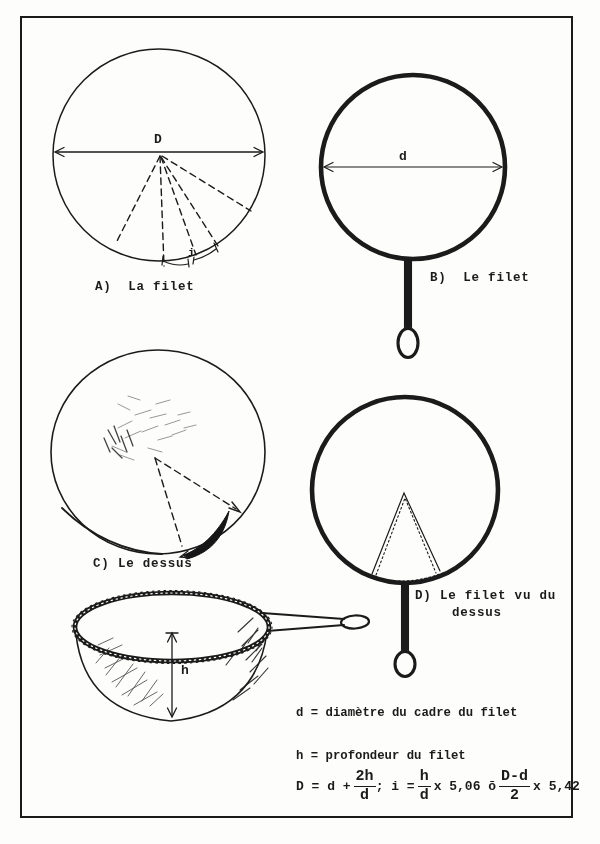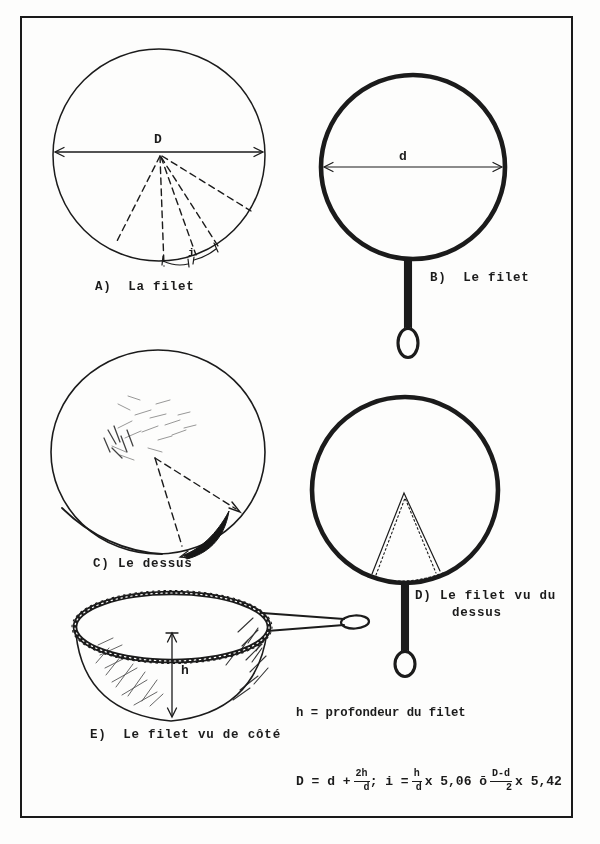--- a/index.html
+++ b/index.html
@@ -8,22 +8,22 @@
   .frame{position:absolute;left:20px;top:16px;width:549px;height:798px;
          border:2.5px solid #1a1a1a;}
   .art{position:absolute;left:0;top:0;width:600px;height:844px;}
   .lbl{position:absolute;font-weight:bold;font-size:12.5px;letter-spacing:0.8px;
        white-space:pre;color:#1b1b1b;}
   .dimletter{position:absolute;font-weight:bold;font-size:13px;color:#1b1b1b;}
   .legend{position:absolute;left:296px;top:678px;font-weight:bold;font-size:12.3px;
           line-height:14.2px;white-space:pre;color:#1b1b1b;}
   .formula{position:absolute;left:296px;top:748px;display:flex;align-items:center;
            gap:3px;font-weight:bold;font-size:13px;white-space:pre;color:#1b1b1b;margin-top:21px;}
-  .frac{display:inline-flex;flex-direction:column;align-items:flex-end;line-height:1.05;
-        font-size:10px;}
+  .frac{display:inline-flex;flex-direction:column;align-items:center;line-height:1.05;
+        font-size:15px;}
   .frac .num{border-bottom:1.4px solid #1b1b1b;padding:0 2px 1px;}
   .frac .den{padding-top:1px;}
 </style>
 </head>
 <body>
 
 <div class="page">
   <div class="frame"></div>
 
   <svg class="art" viewBox="0 0 600 844" fill="none" stroke="#1b1b1b" stroke-linecap="round">
@@ -183,23 +183,23 @@
   <span class="dimletter" style="left:154px;top:132px">D</span>
   <span class="dimletter" style="left:188px;top:246px;font-size:11.5px">i</span>
   <span class="dimletter" style="left:399px;top:149px">d</span>
   <span class="dimletter" style="left:181px;top:663px">h</span>
 
   <span class="lbl" style="left:95px;top:280px">A)  La filet</span>
   <span class="lbl" style="left:430px;top:271px">B)  Le filet</span>
   <span class="lbl" style="left:93px;top:557px">C) Le dessus</span>
   <span class="lbl" style="left:415px;top:589px">D) Le filet vu du</span>
   <span class="lbl" style="left:452px;top:606px">dessus</span>
-  <span class="lbl" style="left:90px;top:728px">E)  Le filet vu de côté</span>
 
   <div class="legend">
+    <div>d = diamètre du cadre du filet</div>
     <div>h = profondeur du filet</div>
     
   </div>
 
   <div class="formula">
     <span>D = d +</span>
     <span class="frac">
       <span class="num">2h</span>
       <span class="den">d</span>
     </span>

